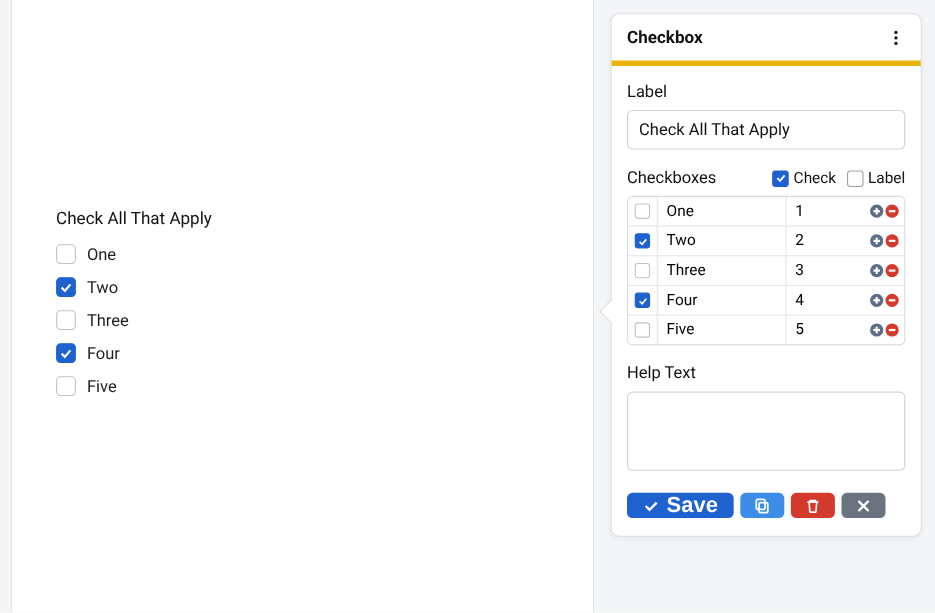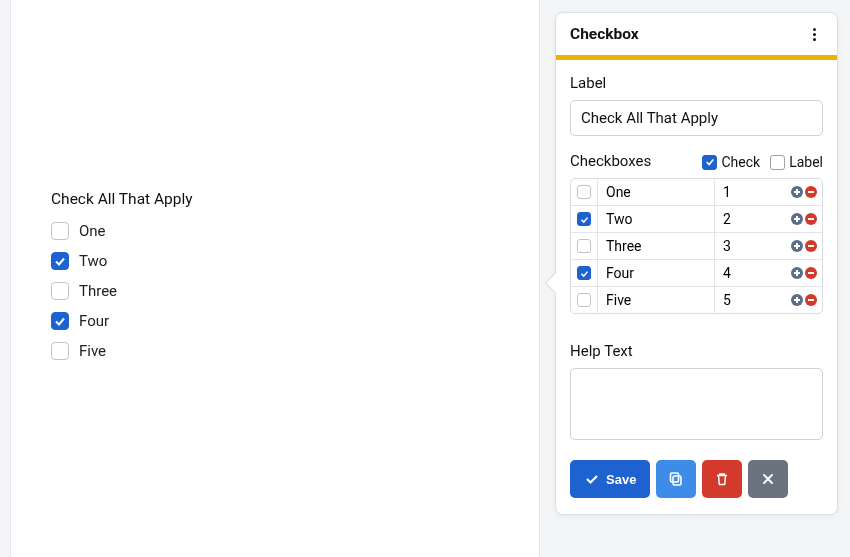--- a/index.html
+++ b/index.html
@@ -243,26 +243,26 @@
   }
 
   .btn-row {
     display: flex;
     gap: 6px;
     margin-top: 16px;
   }
   .btn {
     border: none;
     border-radius: 5px;
-    height: 38px;
+    height: 23px;
     display: inline-flex;
     align-items: center;
     justify-content: center;
     cursor: pointer;
-    font-size: 13px;
+    font-size: 20px;
     font-weight: 600;
     color: #fff;
     padding: 0 14px;
   }
   .btn.save { background: #1e62d0; gap: 6px; }
   .btn.copy { background: #3d8de8; width: 40px; padding: 0; }
   .btn.delete { background: #d33a2c; width: 40px; padding: 0; }
   .btn.close { background: #6b7380; width: 40px; padding: 0; }
   .btn svg { width: 16px; height: 16px; }
 
@@ -411,21 +411,21 @@
           <div class="opt-cell-label"><input type="text" value="Five" style=""></div>
           <div class="opt-cell-value"><input type="text" value="5" style=""></div>
           <div class="opt-cell-actions">
             <span class="circ add"></span>
             <span class="circ rem"></span>
           </div>
         </div>
       </div>
 
 
-    <div class="section-label" style="margin-top:28px">Help Text</div>
+    <div class="section-label" style="margin-top:16px">Help Text</div>
     <textarea class="text" style=""></textarea>
 
     <div class="btn-row">
       <button class="btn save">
         <svg viewBox="0 0 16 16">
             <polyline points="3,8 6.5,11.5 13,5" fill="none" stroke="#fff" stroke-width="2.2"></polyline>
           </svg>
         <span>Save</span>
       </button>
       <button class="btn copy">

